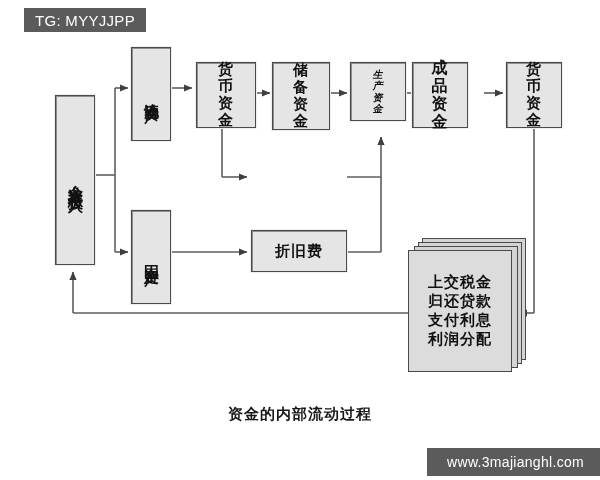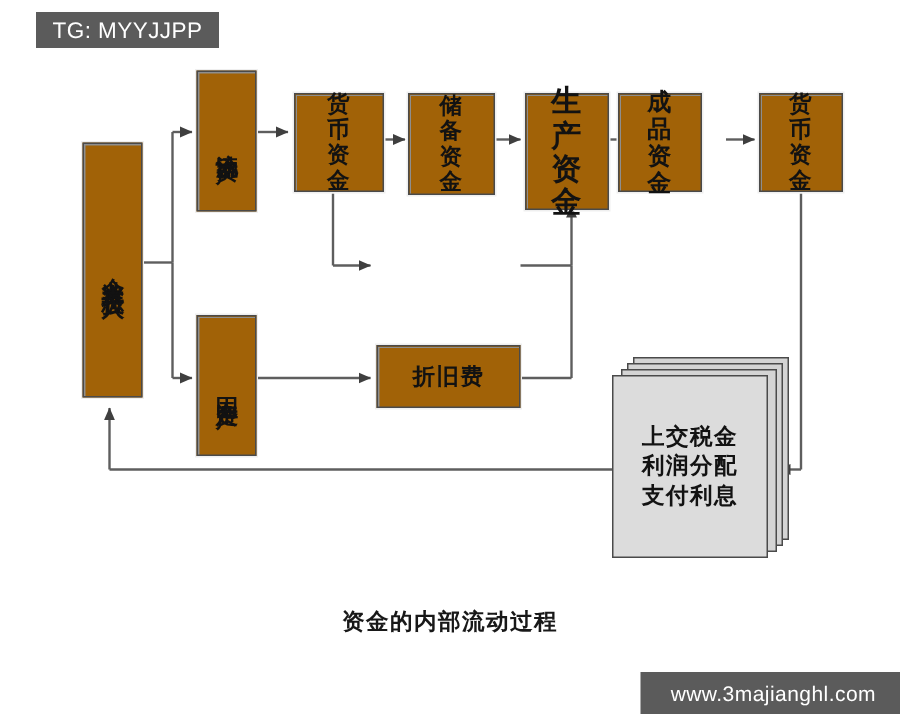--- a/index.html
+++ b/index.html
@@ -56,21 +56,21 @@
   #wires {
     position: absolute;
     left: 0; top: 0;
     width: 600px; height: 480px;
   }
 
   
   .node {
     position: absolute;
     box-sizing: border-box;
-    background: #a16207;
+    background: #e5e5e5;
     border: 1px solid #4a4a4a;
     box-shadow: 1px 1px 0 #8e8e8e inset, 0 0 0 1px #efefef;
     display: flex;
     align-items: center;
     justify-content: center;
     color: #121212;
     font-family: "DejaVu Sans", sans-serif;
     font-weight: bold;
     line-height: 1.12;
     text-align: center;
@@ -198,21 +198,21 @@
     </div>
 
     <div class="node" style="left:196px; top:62px; width:60px; height:66px; font-size:15px;">
       <span class="txt" style="width:2em;">货币资金</span>
     </div>
 
     <div class="node" style="left:272px; top:62px; width:58px; height:68px; font-size:15px;">
       <span class="txt" style="width:2em;">储备资金</span>
     </div>
 
-    <div class="node" style="left:350px; top:62px; width:56px; height:78px; font-size:20px;">
+    <div class="node" style="left:350px; top:62px; width:56px; height:59px; font-size:10px;font-style:italic;">
       <span class="txt" style="width:2em;">生产资金</span>
     </div>
 
     <div class="node" style="left:412px; top:62px; width:56px; height:66px; font-size:16px;">
       <span class="txt" style="width:2em;">成品资金</span>
     </div>
 
     <div class="node" style="left:506px; top:62px; width:56px; height:66px; font-size:15px;">
       <span class="txt" style="width:2em;">货币资金</span>
     </div>
@@ -221,22 +221,23 @@
     <div class="node" style="left:251px; top:230px; width:96px; height:42px; font-size:15px;">
       <span class="txt">折旧费</span>
     </div>
 
     <div class="docstack" style="left:408px; top:238px; width:122px; height:140px;">
       <div class="sheet s1"></div>
       <div class="sheet s2"></div>
       <div class="sheet s3"></div>
       <div class="sheet front">
         <span class="line">上交税金</span>
+        <span class="line">归还贷款</span>
+        <span class="line">支付利息</span>
         <span class="line">利润分配</span>
-        <span class="line">支付利息</span>
       </div>
     </div>
 
     <div id="caption">资金的内部流动过程</div>
 
   </div>
 
   <div id="tg-badge" class="badge">TG: MYYJJPP</div>
 
   <div id="wm-badge" class="badge">www.3majianghl.com</div>

